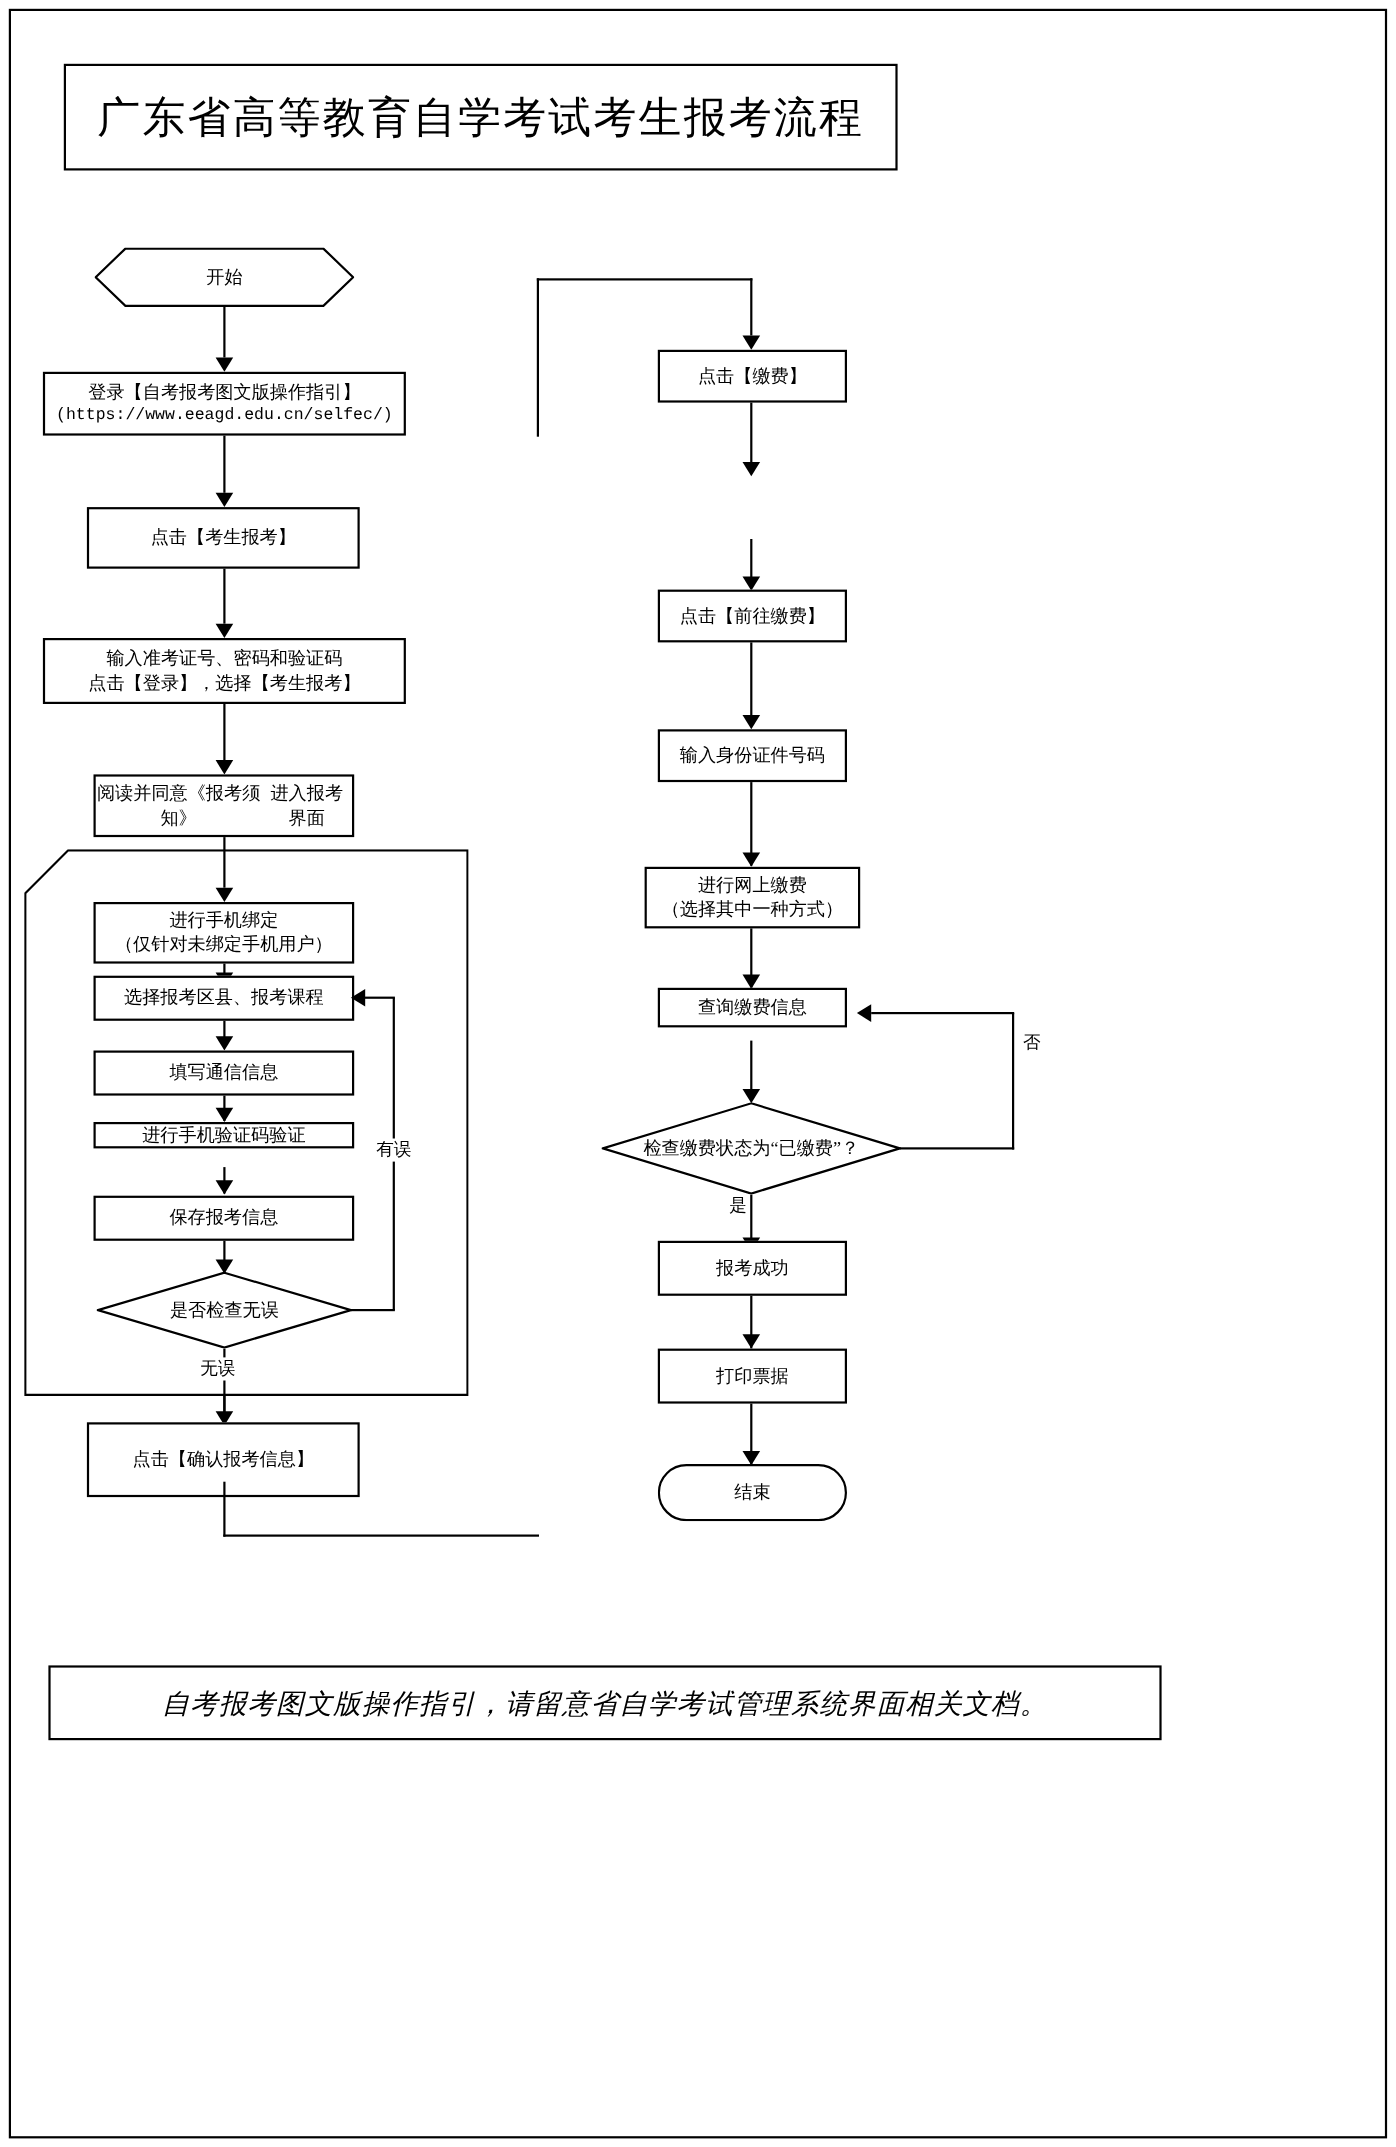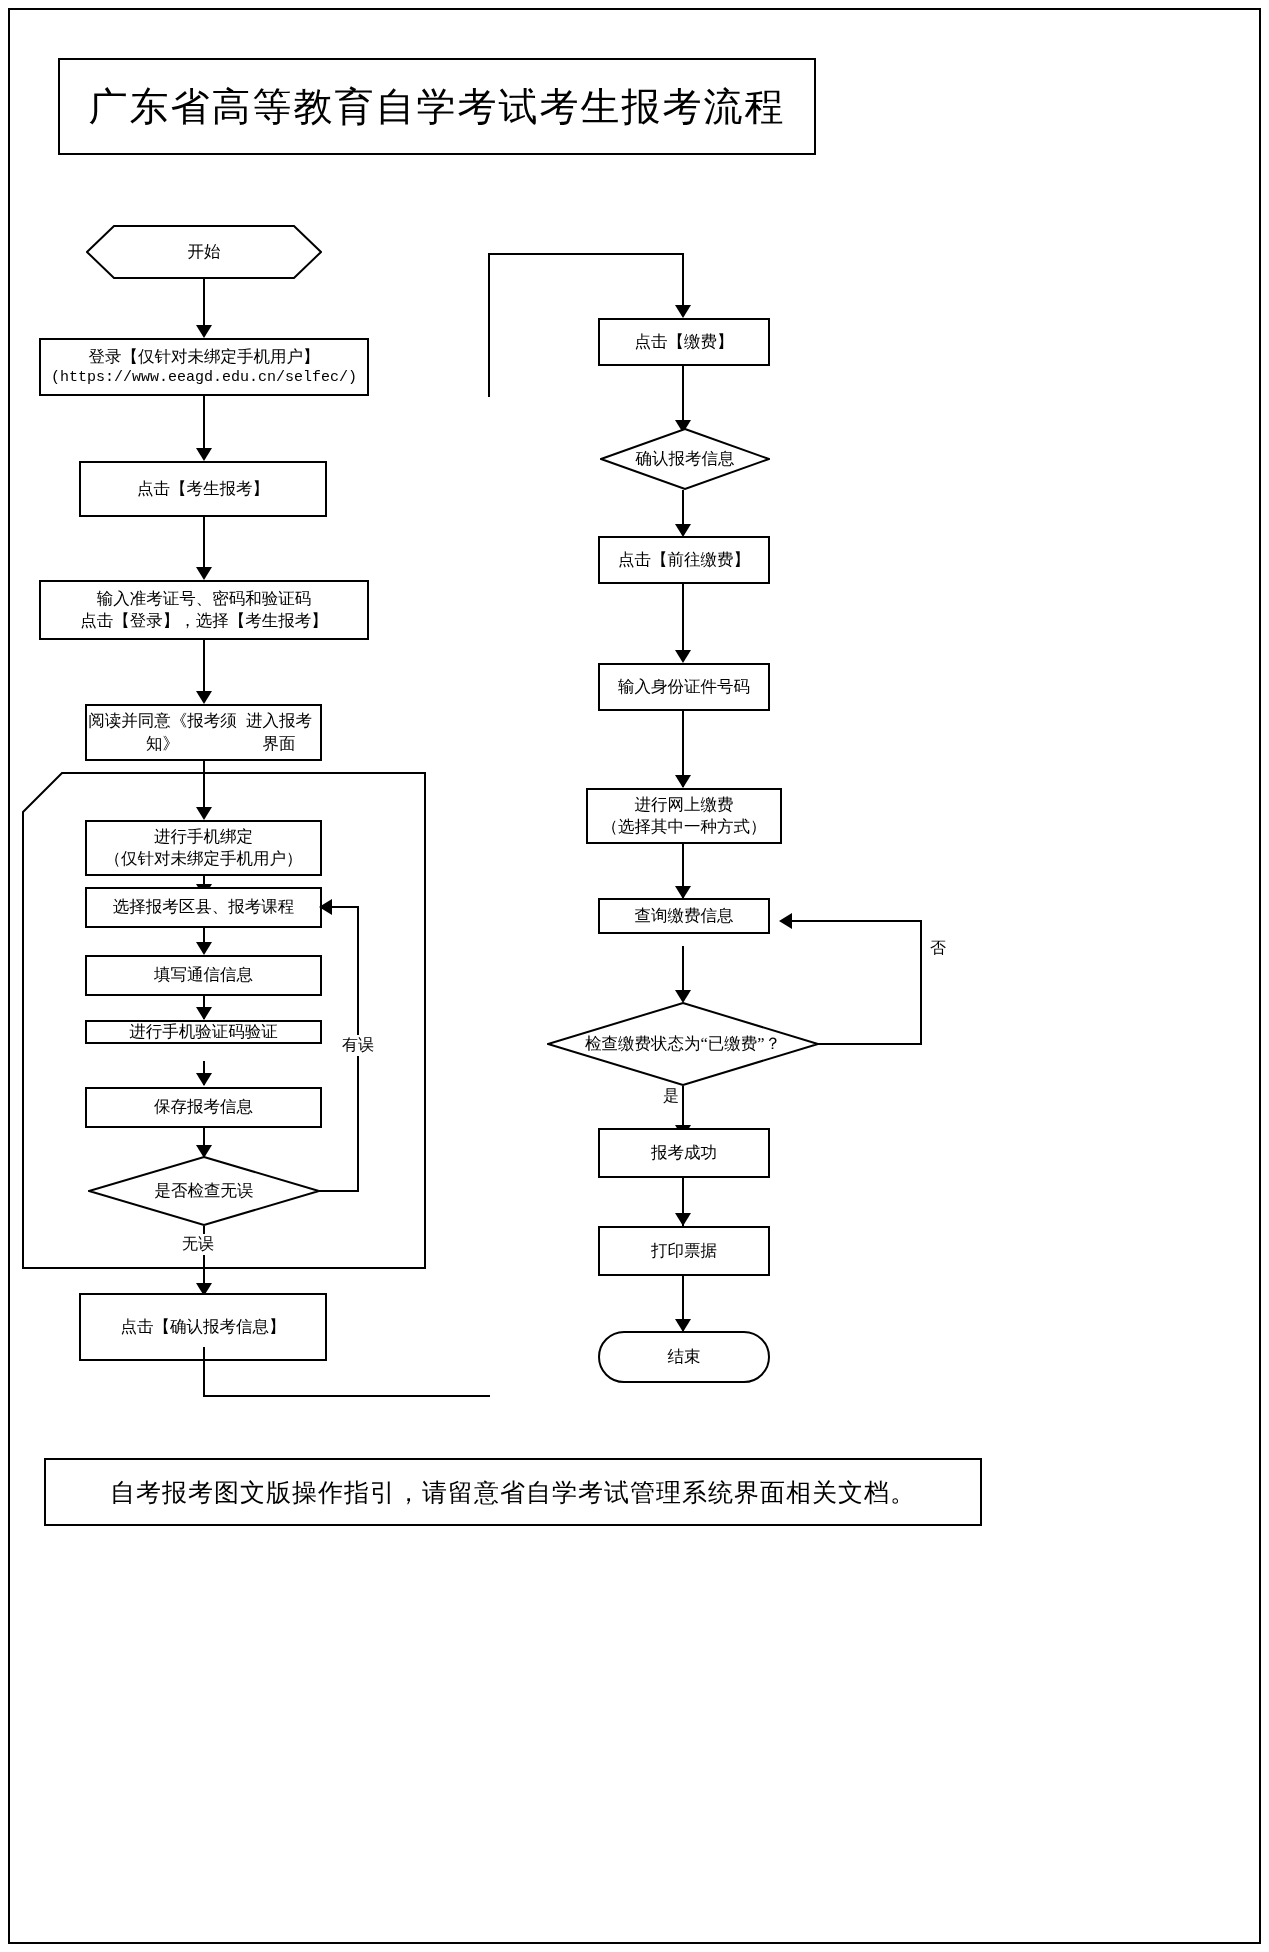--- a/index.html
+++ b/index.html
@@ -135,21 +135,21 @@
     <svg width="236" height="54" viewBox="0 0 236 54">
       <polygon points="28,1 208,1 235,27 208,53 28,53 1,27" fill="#ffffff" stroke="#000000" stroke-width="2"></polygon>
     </svg>
     <span class="shape-label zh t16">开始</span>
   </div>
 
   <div class="ln vline" style="left:203px; top:279px; height:46px;"></div>
   <div class="arrow-down" style="left:196px; top:325px;"></div>
 
   <div class="node rect" style="left:39px; top:338px; width:330px; height:58px; flex-direction:column;">
-    <span class="zh t16">登录【仅针对未绑定手机用户】</span>
+    <span class="zh t16">登录【自考报考图文版操作指引】</span>
     <span class="mono">(https://www.eeagd.edu.cn/selfec/)</span>
   </div>
 
   <div class="ln vline" style="left:203px; top:396px; height:52px;"></div>
   <div class="arrow-down" style="left:196px; top:448px;"></div>
 
   <div class="node rect" style="left:79px; top:461px; width:248px; height:56px;">
     <span class="zh t16">点击【考生报考】</span>
   </div>
 
@@ -245,26 +245,20 @@
   <div class="ln vline" style="left:682px; top:253px; height:52px;"></div>
   <div class="arrow-down" style="left:675px; top:305px;"></div>
 
   <div class="node rect" style="left:598px; top:318px; width:172px; height:48px;">
     <span class="zh t16">点击【缴费】</span>
   </div>
 
   <div class="ln vline" style="left:682px; top:366px; height:54px;"></div>
   <div class="arrow-down" style="left:675px; top:420px;"></div>
 
-  <div class="diamond" style="left:600px; top:428px; width:170px; height:62px;">
-    <svg width="170" height="62" viewBox="0 0 170 62">
-      <polygon points="85,1 169,31 85,61 1,31" fill="#ffffff" stroke="#000000" stroke-width="2"></polygon>
-    </svg>
-    <span class="shape-label zh t16">确认报考信息</span>
-  </div>
 
   <div class="ln vline" style="left:682px; top:490px; height:44px;"></div>
   <div class="arrow-down" style="left:675px; top:524px;"></div>
 
   <div class="node rect" style="left:598px; top:536px; width:172px; height:48px;">
     <span class="zh t16">点击【前往缴费】</span>
   </div>
 
   <div class="ln vline" style="left:682px; top:584px; height:76px;"></div>
   <div class="arrow-down" style="left:675px; top:650px;"></div>
@@ -322,17 +316,17 @@
   <div class="ln vline" style="left:682px; top:1276px; height:56px;"></div>
   <div class="arrow-down" style="left:675px; top:1319px;"></div>
 
   <div class="stadium" style="left:598px; top:1331px; width:172px; height:52px;">
     <svg width="172" height="52" viewBox="0 0 172 52">
       <rect x="1" y="1" width="170" height="50" rx="25" ry="25" fill="#ffffff" stroke="#000000" stroke-width="2"></rect>
     </svg>
     <span class="shape-label zh t16">结束</span>
   </div>
 
-  <div class="footer-box" style="left:44px; top:1458px; width:938px; height:68px;">
+  <div class="footer-box" style="left:44px; top:1514px; width:1012px; height:68px;font-style:italic;">
     <span class="footer-text zh">自考报考图文版操作指引，请留意省自学考试管理系统界面相关文档。</span>
   </div>
 
 </div>
 
 </body></html>

